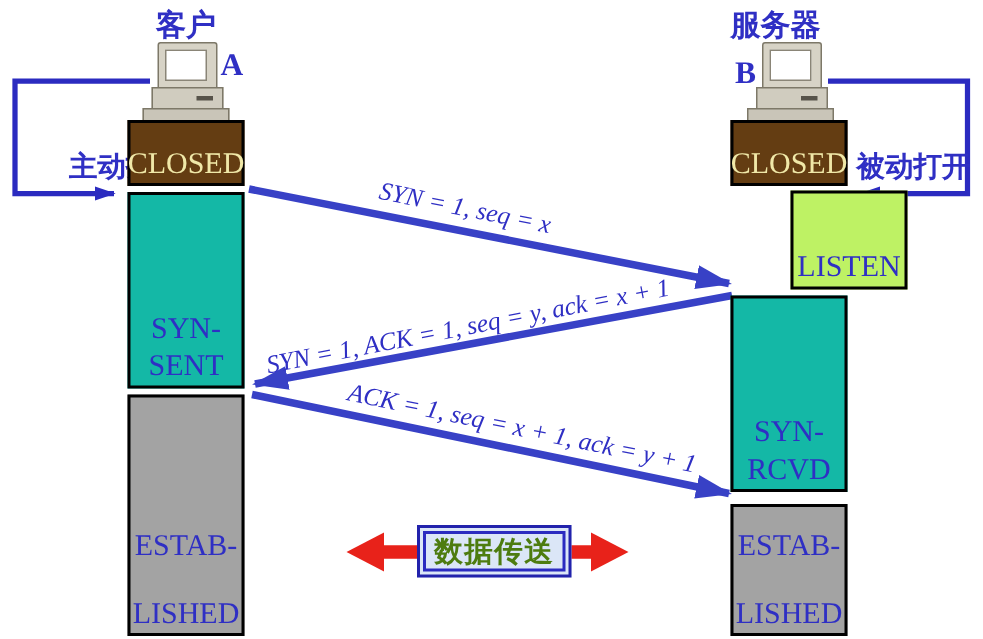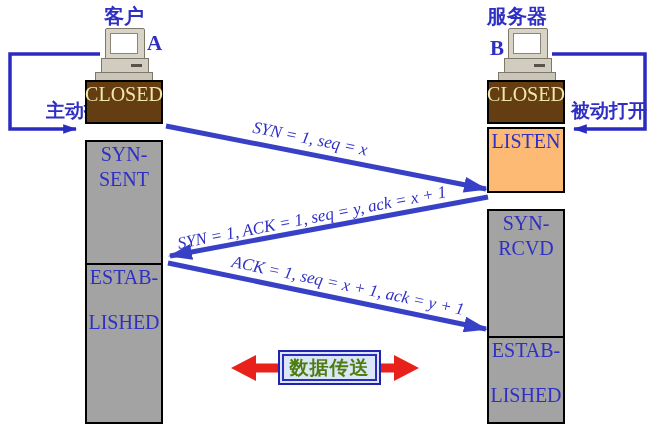--- a/index.html
+++ b/index.html
@@ -5,27 +5,27 @@
   html,body{margin:0;padding:0;background:#fff;}
   .stage{
     position:relative;width:655px;height:426px;background:#ffffff;
     font-family:"Liberation Sans",sans-serif;overflow:hidden;
   }
   .stage svg{position:absolute;left:0;top:0;z-index:1;pointer-events:none;}
 
   
   .box{
     position:absolute;box-sizing:border-box;border:2px solid #000;
-    display:flex;flex-direction:column;align-items:center;justify-content:flex-start;
+    display:flex;flex-direction:column;align-items:center;justify-content:flex-end;
     font-family:"Liberation Serif",serif;font-size:20px;line-height:1.25;
     color:#2f2fc4;text-align:center;z-index:2;
   }
   .box.brown{background:#643d12;color:#f0e8a8;}
-  .box.pink{background:#a3a3a3;margin-top:12px;}
-  .box.yellow{background:#fdba74;}
+  .box.pink{background:#14b8a6;}
+  .box.yellow{background:#bef264;margin-left:40px;}
   .box.green{background:#a3a3a3;gap:20px;}
 
   
   .cjk{
     position:absolute;font-family:"Liberation Sans",sans-serif;font-weight:bold;
     color:#2f2fc4;font-size:20px;white-space:nowrap;z-index:2;
   }
   .title{width:78px;text-align:center;}
 
   .node-label{

